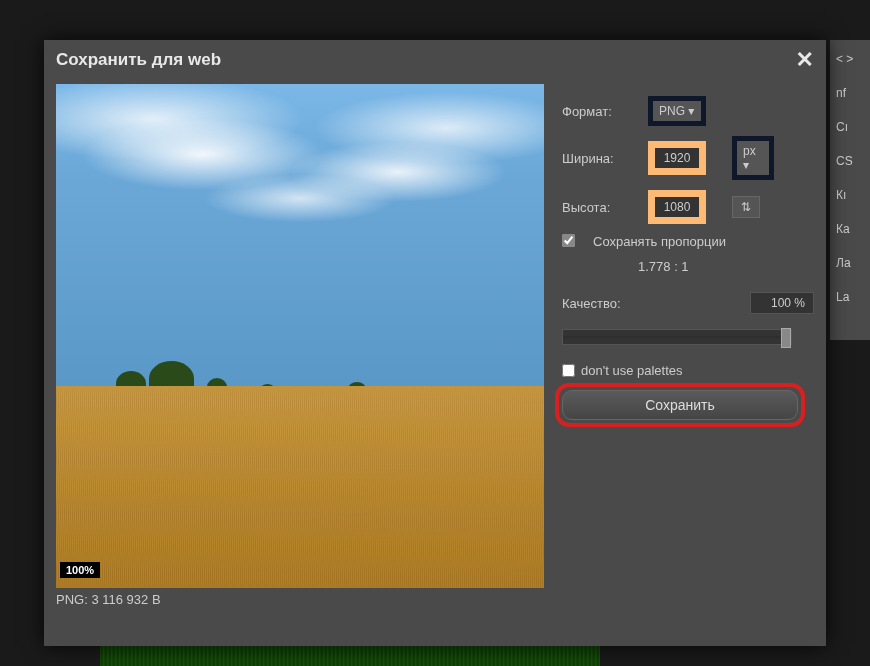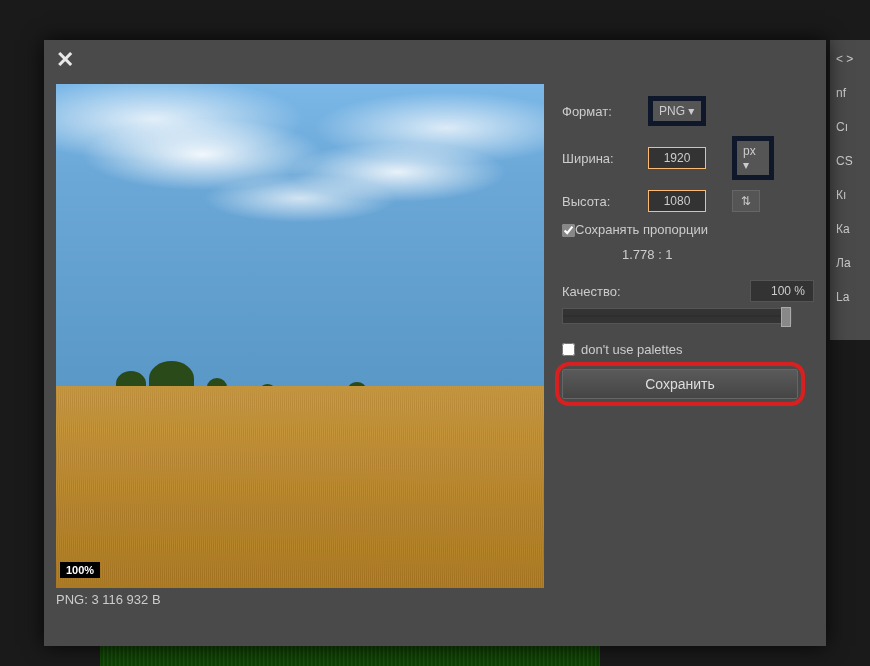--- a/index.html
+++ b/index.html
@@ -160,21 +160,21 @@
       display: flex;
       align-items: center;
       margin-bottom: 10px;
       gap: 26px;
     }
     .control-label {
       width: 60px;
     }
     .input-field {
       background: #333;
-      border: 1px solid #fdba74;
+      border: 7px solid #fdba74;
       color: #ccc;
       padding: 3px 8px;
       font-size: 12px;
       width: 58px;
       text-align: center;
     }
     .select-field {
       background: #555;
       border: 5px solid #0f172a;
       color: #ccc;
@@ -188,38 +188,38 @@
       background: #555;
       border: 1px solid #666;
       color: #ccc;
       padding: 3px 8px;
       font-size: 12px;
       cursor: pointer;
       width: 28px;
     }
     .checkbox-row {
       display: flex;
-      align-items: flex-end;
-      gap: 0;
+      align-items: flex-start;
+      gap: 18px;
       margin-bottom: 10px;
     }
     .checkbox {
       width: 13px;
       height: 13px;
       accent-color: #888;
     }
     .ratio-text {
-      margin-left: 60px;
+      margin-left: 76px;
       margin-bottom: 18px;
     }
     .quality-row {
       display: flex;
       align-items: center;
       justify-content: space-between;
-      margin-bottom: 6px;
+      margin-bottom: 15px;
     }
     .quality-value {
       background: #333;
       border: 1px solid #555;
       color: #ccc;
       padding: 3px 8px;
       font-size: 12px;
       width: 64px;
       text-align: right;
     }
@@ -248,21 +248,21 @@
       margin-top: 12px;
     }
     .save-btn {
       width: 236px;
       padding: 6px;
       background: linear-gradient(to bottom, #5a5a5a, #454545);
       border: 1px solid #666;
       color: #ddd;
       font-size: 14px;
       cursor: pointer;
-      border-radius: 2px;
+      border-radius: 10px;
       position: relative;
     }
     .highlight-ring {
       position: absolute;
       left: -7px;
       top: -7px;
       right: -7px;
       bottom: -7px;
       border: 4px solid #d82020;
       border-radius: 14px;
@@ -284,20 +284,21 @@
   <div>Кı</div>
   <div>Ка</div>
   <div>Ла</div>
   <div>La</div>
 </div>
 
 <div class="bg-bottom"></div>
 
 <div class="dialog">
   <div class="title-bar">
+    <span class="title-text">Сохранить для web</span>
     <span class="close-btn">✕</span>
   </div>
 
   <div class="content">
     <div class="preview-area">
       <div class="preview-image">
         <div class="sky"></div>
         <div class="clouds"></div>
         <div class="trees">
           <div class="tree tree1"></div>

